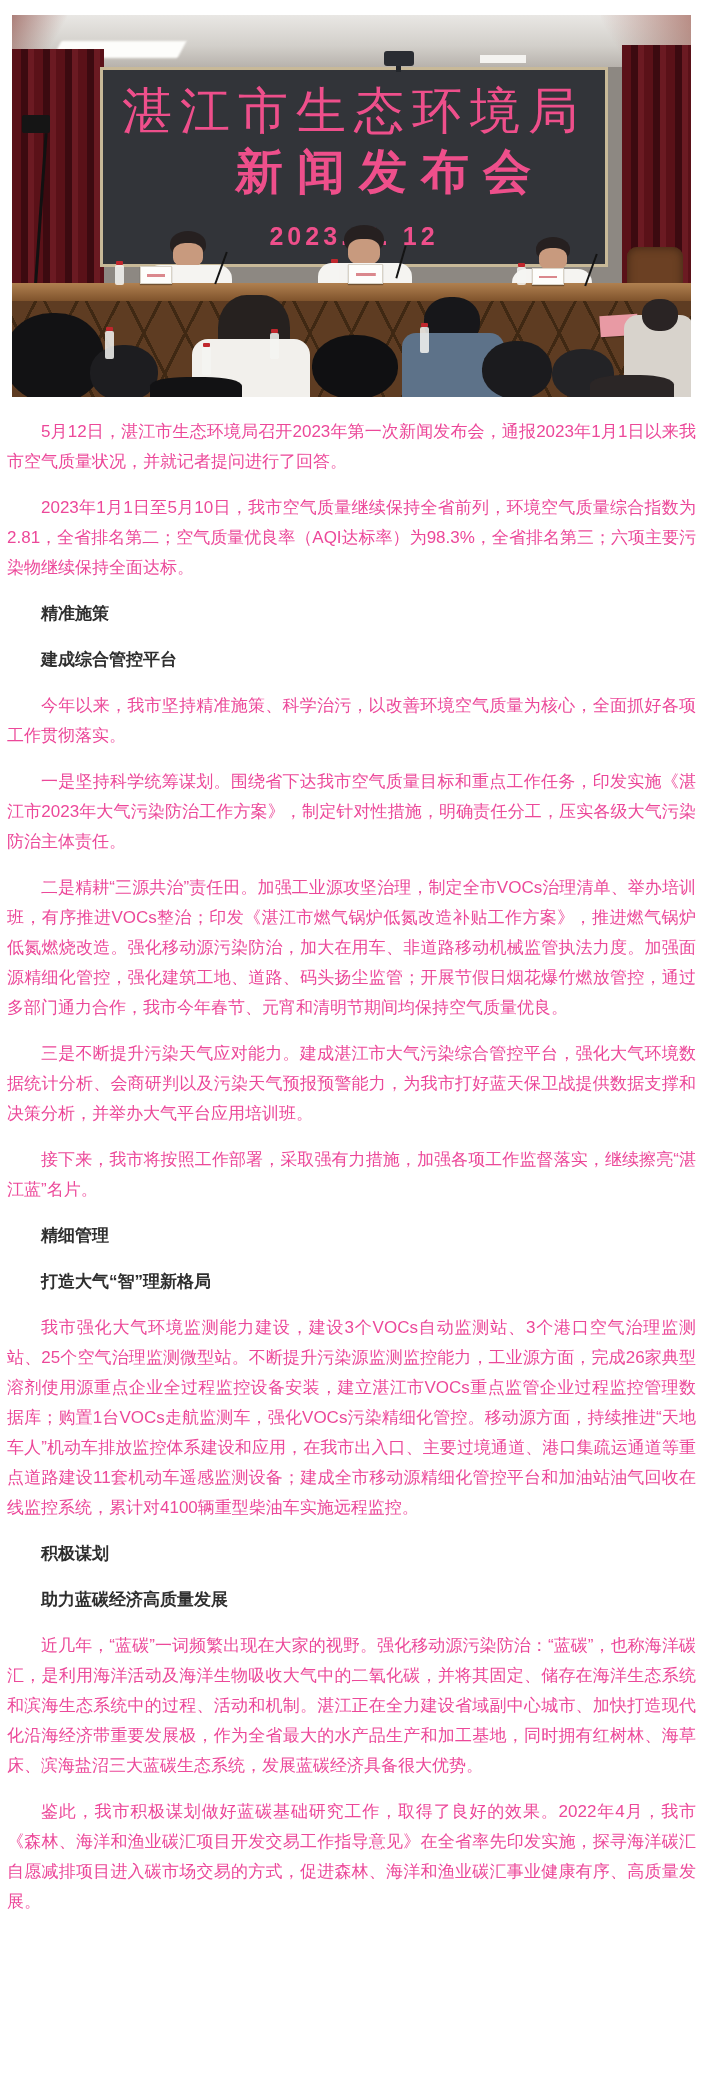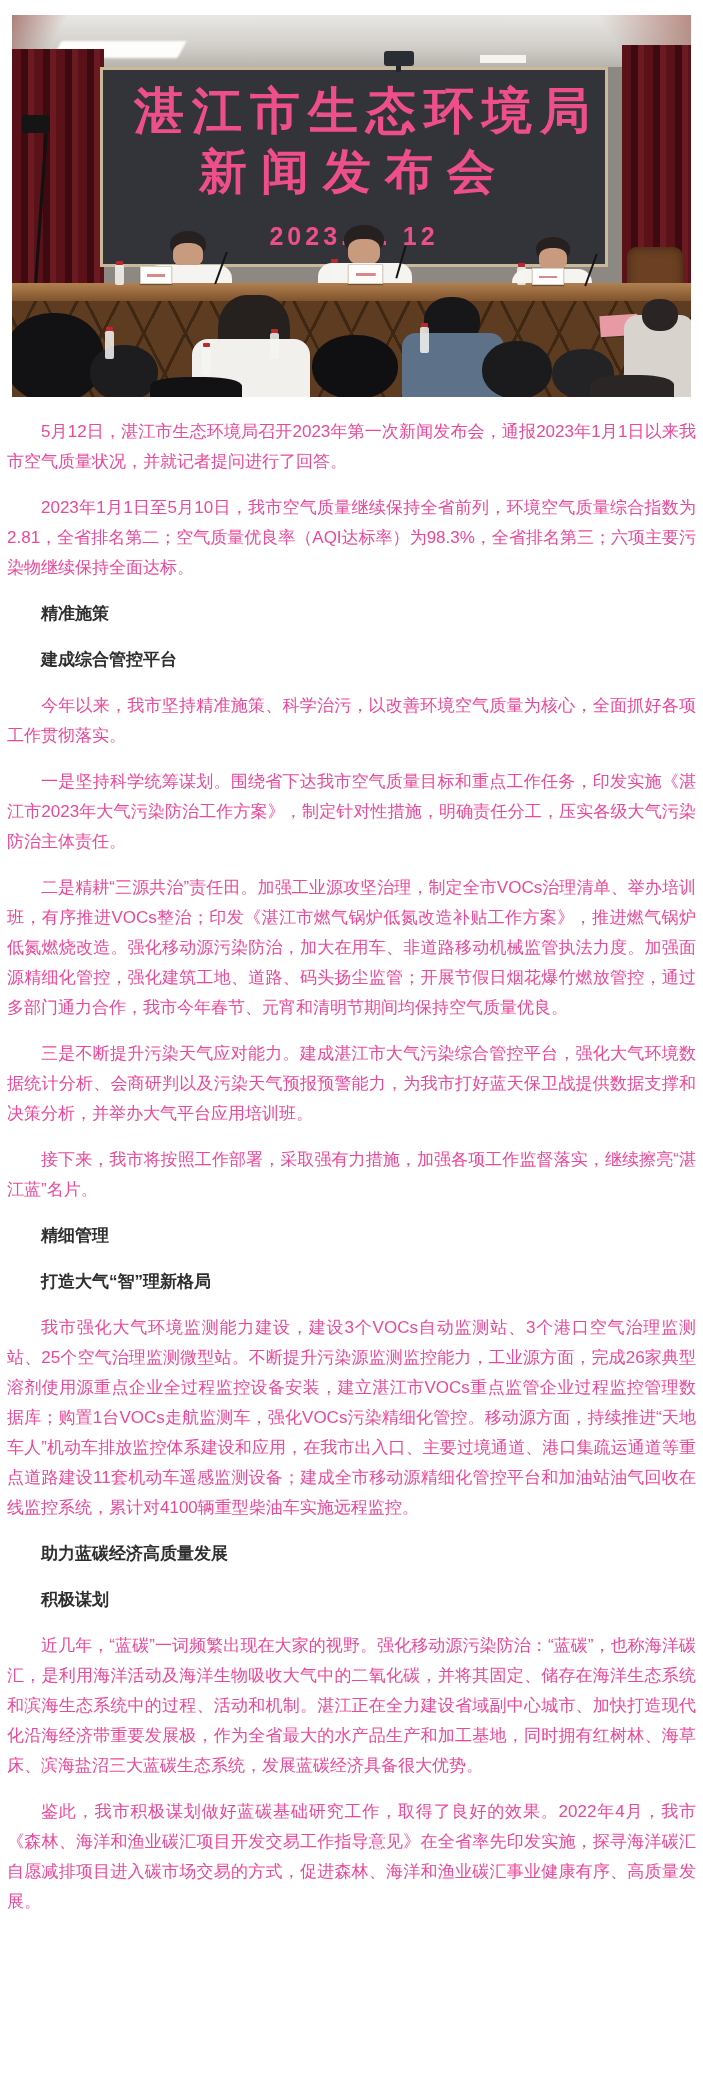--- a/index.html
+++ b/index.html
@@ -16,22 +16,22 @@
   .ceil-red-r{right:0;top:0;width:90px;height:60px;background:linear-gradient(240deg,#8a3326,transparent 75%);opacity:.5;}
   .light1{left:45px;top:26px;width:125px;height:17px;background:#fdfdfb;transform:skewX(-28deg);filter:blur(1px);}
   .light2{left:468px;top:40px;width:46px;height:8px;background:#f4f3f0;filter:blur(.5px);}
   .curtain{top:34px;height:275px;width:92px;
      background:repeating-linear-gradient(90deg,#5a1118 0 9px,#3c0a10 9px 16px,#6b1a22 16px 22px);}
   .curtain.left{left:0;}
   .curtain.right{right:0;width:69px;top:30px;height:255px;}
   .screen{left:88px;top:52px;width:508px;height:200px;background:#323439;
           border:3px solid #c8b998;box-sizing:border-box;}
   .screen-inner{left:0;top:0;width:100%;height:100%;text-align:center;}
-  .st1{left:12px;top:8px;width:100%;font-size:50px;font-weight:bold;letter-spacing:8px;color:var(--pink,#ee4f8b);}
-  .st2{left:0;top:70px;width:100%;font-size:48px;font-weight:bold;letter-spacing:14px;color:var(--pink,#ee4f8b);}
+  .st1{left:0;top:8px;width:100%;font-size:50px;font-weight:normal;letter-spacing:8px;color:var(--pink,#ee4f8b);}
+  .st2{left:0;top:70px;width:100%;font-size:48px;font-weight:bold;letter-spacing:14px;color:var(--pink,#ee4f8b);padding-left:36px;}
   .sdate{left:0;top:152px;width:100%;font-size:25px;font-weight:bold;letter-spacing:4px;color:var(--pink,#ee4f8b);}
   .camera{left:372px;top:36px;width:30px;height:15px;background:#2a2d33;border-radius:3px;}
   .camera:after{content:"";position:absolute;left:12px;top:15px;width:5px;height:6px;background:#23262b;}
   .tripod{left:26px;top:118px;width:3px;height:190px;background:#111;transform:rotate(4deg);}
   .tripod-cam{left:10px;top:100px;width:28px;height:18px;background:#151515;border-radius:2px;}
   
   .hair{background:#262020;border-radius:50% 50% 42% 42%;}
   .face{background:#c89a7e;border-radius:40%;}
   .shirt{background:#f5f4f1;border-radius:14px 14px 0 0;}
   .p1-hair{left:158px;top:216px;width:36px;height:26px;}
@@ -171,19 +171,19 @@
       <p class="blk h">精准施策</p>
       <p class="blk h">建成综合管控平台</p>
       <p class="blk">今年以来，我市坚持精准施策、科学治污，以改善环境空气质量为核心，全面抓好各项工作贯彻落实。</p>
       <p class="blk">一是坚持科学统筹谋划。围绕省下达我市空气质量目标和重点工作任务，印发实施《湛江市2023年大气污染防治工作方案》，制定针对性措施，明确责任分工，压实各级大气污染防治主体责任。</p>
       <p class="blk">二是精耕“三源共治”责任田。加强工业源攻坚治理，制定全市VOCs治理清单、举办培训班，有序推进VOCs整治；印发《湛江市燃气锅炉低氮改造补贴工作方案》，推进燃气锅炉低氮燃烧改造。强化移动源污染防治，加大在用车、非道路移动机械监管执法力度。加强面源精细化管控，强化建筑工地、道路、码头扬尘监管；开展节假日烟花爆竹燃放管控，通过多部门通力合作，我市今年春节、元宵和清明节期间均保持空气质量优良。</p>
       <p class="blk">三是不断提升污染天气应对能力。建成湛江市大气污染综合管控平台，强化大气环境数据统计分析、会商研判以及污染天气预报预警能力，为我市打好蓝天保卫战提供数据支撑和决策分析，并举办大气平台应用培训班。</p>
       <p class="blk">接下来，我市将按照工作部署，采取强有力措施，加强各项工作监督落实，继续擦亮“湛江蓝”名片。</p>
       <p class="blk h">精细管理</p>
       <p class="blk h">打造大气“智”理新格局</p>
       <p class="blk">我市强化大气环境监测能力建设，建设3个VOCs自动监测站、3个港口空气治理监测站、25个空气治理监测微型站。不断提升污染源监测监控能力，工业源方面，完成26家典型溶剂使用源重点企业全过程监控设备安装，建立湛江市VOCs重点监管企业过程监控管理数据库；购置1台VOCs走航监测车，强化VOCs污染精细化管控。移动源方面，持续推进“天地车人”机动车排放监控体系建设和应用，在我市出入口、主要过境通道、港口集疏运通道等重点道路建设11套机动车遥感监测设备；建成全市移动源精细化管控平台和加油站油气回收在线监控系统，累计对4100辆重型柴油车实施远程监控。</p>
+      <p class="blk h">积极谋划</p>
       <p class="blk h">助力蓝碳经济高质量发展</p>
-      <p class="blk h">积极谋划</p>
       <p class="blk">近几年，“蓝碳”一词频繁出现在大家的视野。强化移动源污染防治：“蓝碳”，也称海洋碳汇，是利用海洋活动及海洋生物吸收大气中的二氧化碳，并将其固定、储存在海洋生态系统和滨海生态系统中的过程、活动和机制。湛江正在全力建设省域副中心城市、加快打造现代化沿海经济带重要发展极，作为全省最大的水产品生产和加工基地，同时拥有红树林、海草床、滨海盐沼三大蓝碳生态系统，发展蓝碳经济具备很大优势。</p>
       <p class="blk">鉴此，我市积极谋划做好蓝碳基础研究工作，取得了良好的效果。2022年4月，我市《森林、海洋和渔业碳汇项目开发交易工作指导意见》在全省率先印发实施，探寻海洋碳汇自愿减排项目进入碳市场交易的方式，促进森林、海洋和渔业碳汇事业健康有序、高质量发展。</p>
     </div>
 
 </div>
 
 </body></html>

